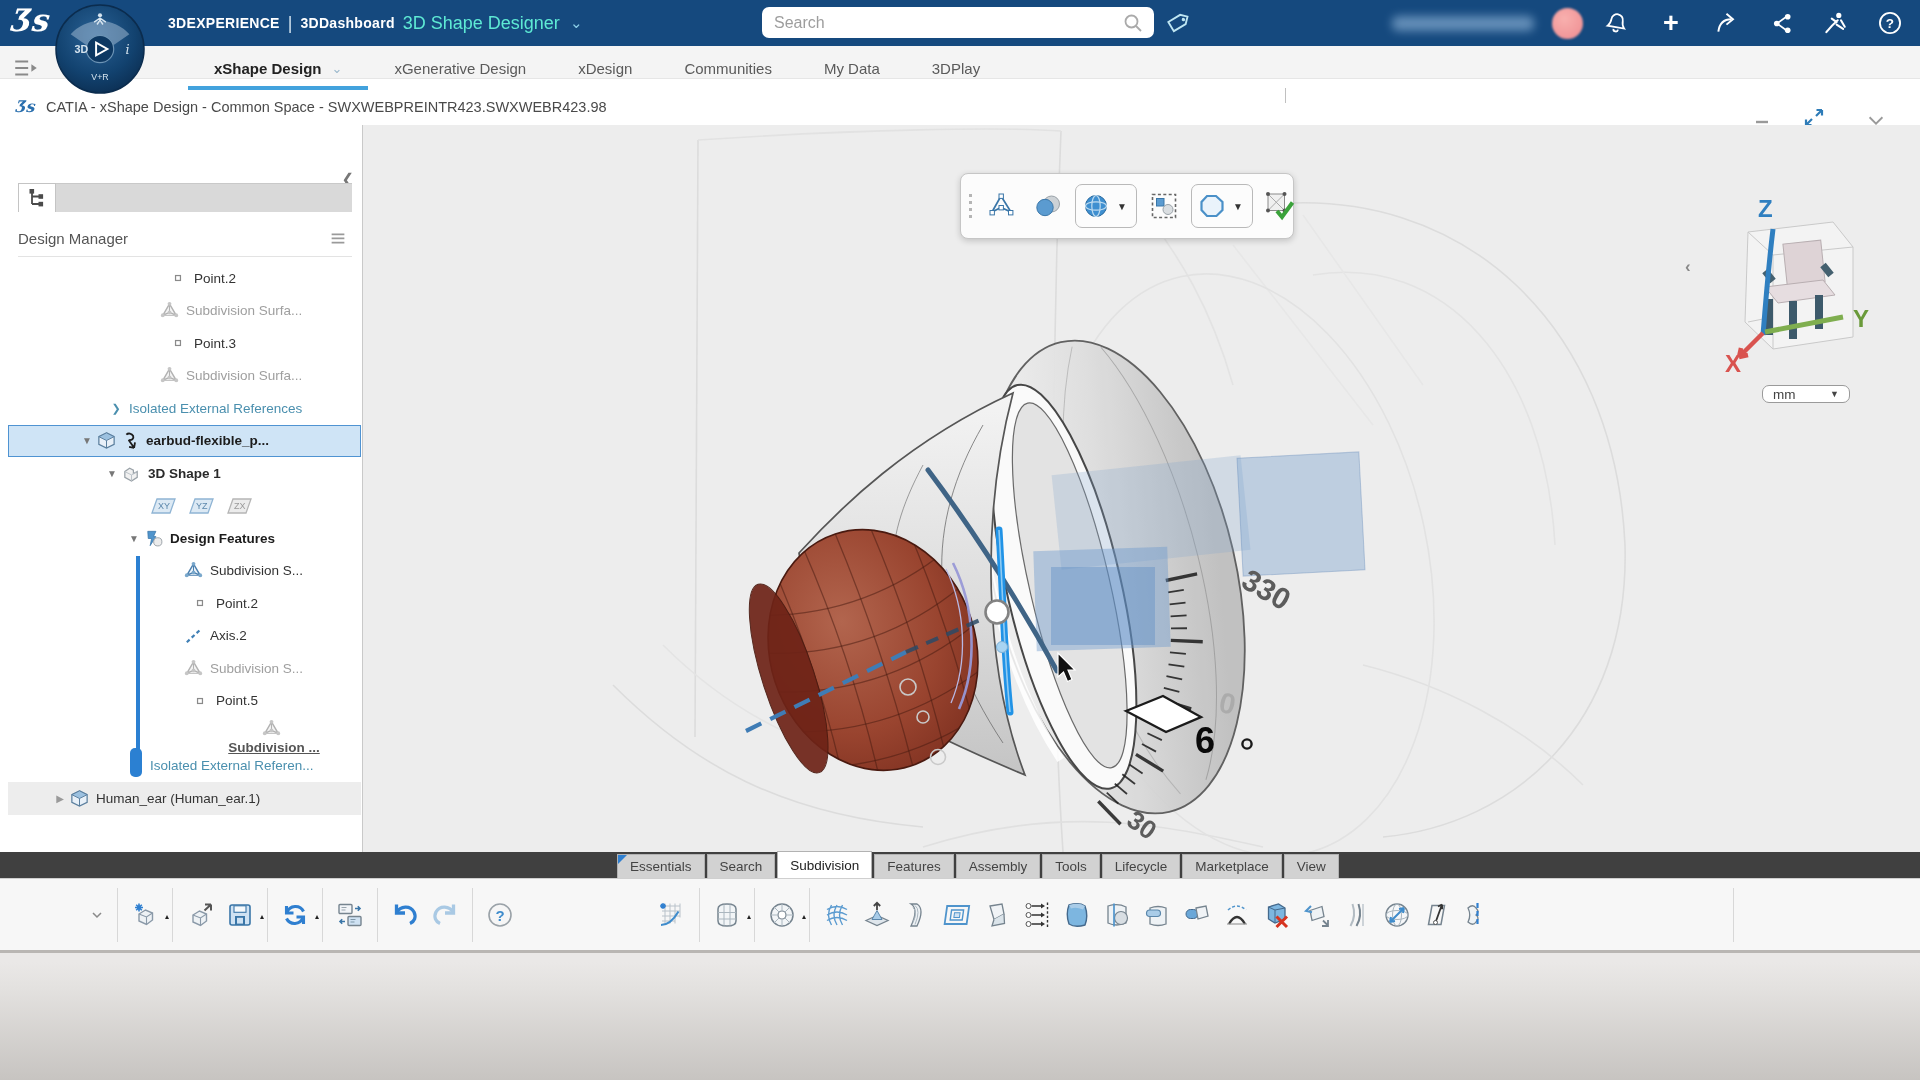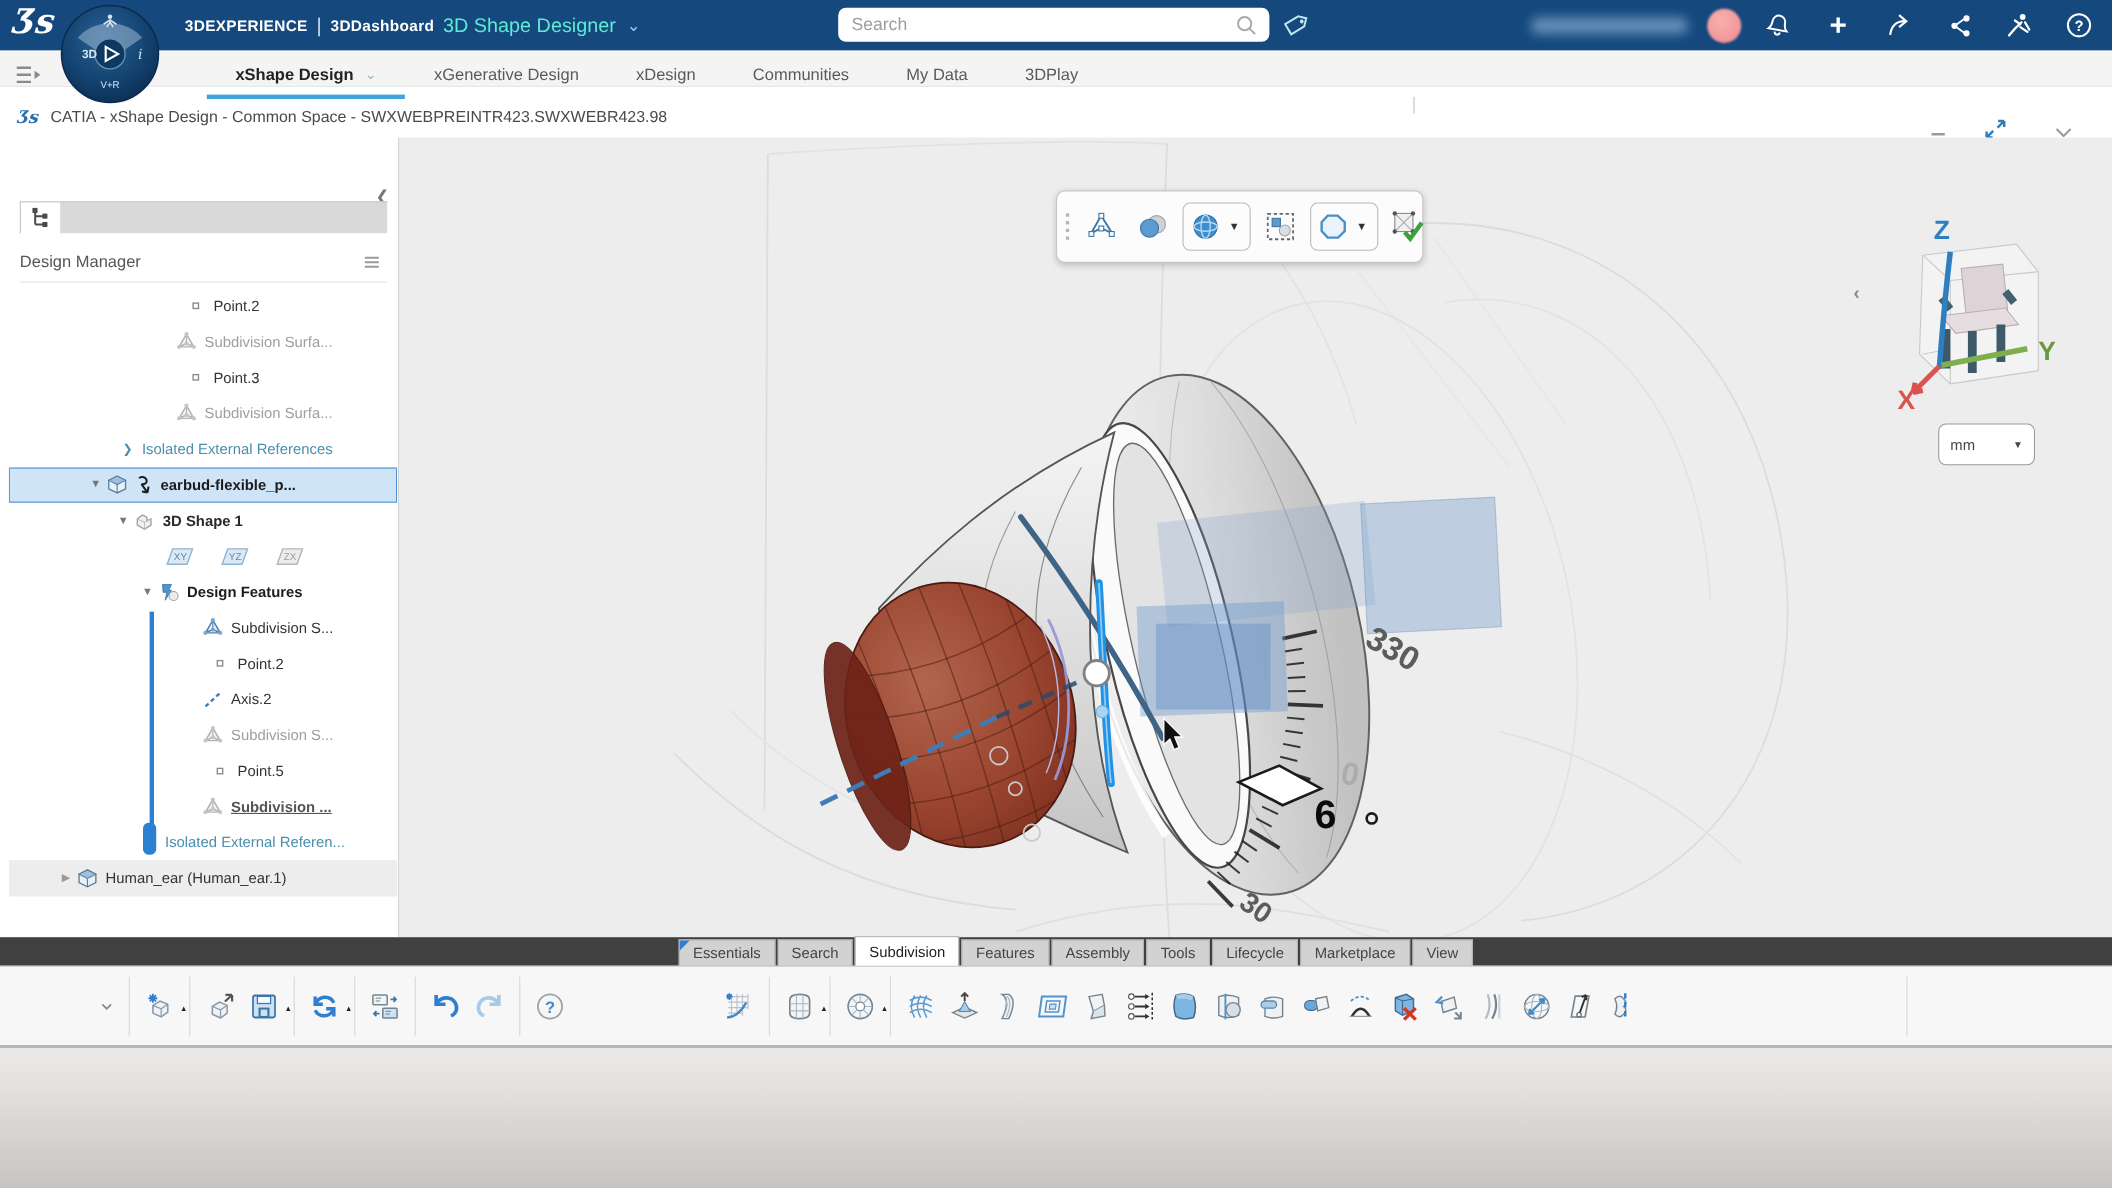--- a/index.html
+++ b/index.html
@@ -58,35 +58,35 @@
   .trow .exp.right{color:#9a9a9a;}
   .trow .ticon{width:23px;height:22px;flex:0 0 23px;display:flex;align-items:center;justify-content:center;}
   .trow .tlabel{margin-left:5px;white-space:nowrap;}
   .trow.gray .tlabel{color:#9f9f9f;}
   .trow.blue .tlabel{color:#4a8fae;}
   .trow.bold .tlabel{font-weight:bold;color:#1c1c1c;}
   .trow.semibold .tlabel{font-weight:bold;color:#2a2a2a;}
   .trow.boldu .tlabel{font-weight:bold;text-decoration:underline;color:#555;}
   .trow.selected{background:#cfe4f6;outline:1.5px solid #4f93d2;outline-offset:-1.5px;}
   .trow.rowbg{background:#ededed;}
-  .planes-row{display:flex;gap:20px;align-items:center;}
+  .planes-row{display:flex;gap:8px;align-items:center;}
   .history-line{position:absolute;left:128px;top:431px;width:3.5px;height:219px;background:#2b80d2;z-index:3;}
   .history-handle{position:absolute;left:122px;top:623px;width:12px;height:29px;border-radius:5px;background:#2b80d2;z-index:4;cursor:grab;}
   
   .viewport{position:absolute;left:363px;top:125px;width:1557px;height:727px;background:#ededed;overflow:hidden;}
   .floatbar{position:absolute;left:597px;top:48px;width:334px;height:66px;background:#fcfcfc;border:1px solid #c6c6c6;
     border-radius:8px;box-shadow:0 2px 6px rgba(0,0,0,.18);display:flex;align-items:center;padding:0 8px;box-sizing:border-box;gap:7px;}
   .fb-handle{display:flex;flex-direction:column;gap:4px;margin-right:2px;}
   .fb-handle i{width:3px;height:3px;background:#b5b5b5;display:block;}
   .fb-btn{width:40px;height:44px;display:flex;align-items:center;justify-content:center;cursor:pointer;border-radius:5px;}
   .fb-btn.boxed{border:1px solid #b9b9b9;border-radius:7px;width:62px;justify-content:flex-start;padding-left:5px;box-sizing:border-box;}
   .fb-dd{font-size:10px;color:#333;margin-left:6px;}
   .compassw{position:absolute;left:1340px;top:62px;width:175px;height:185px;}
   .view-collapse{position:absolute;left:1322px;top:132px;color:#888;font-size:17px;font-weight:bold;cursor:pointer;}
-  .units{position:absolute;left:1399px;top:260px;width:88px;height:38px;background:#fff;border:1px solid #9a9a9a;
+  .units{position:absolute;left:1399px;top:260px;width:88px;height:18px;background:#fff;border:1px solid #9a9a9a;
     border-radius:7px;display:flex;align-items:center;justify-content:space-between;padding:0 10px;box-sizing:border-box;
     font-size:13.5px;color:#444;cursor:pointer;}
   .units .dd{font-size:9px;color:#444;}
   
   .bottomtabs{position:absolute;left:0;top:852px;width:1920px;height:26px;background:#404040;}
   .btabs{position:absolute;left:617px;top:0;display:flex;align-items:flex-end;height:26px;}
   .btab{height:24px;margin-top:2px;background:#d2d2d2;border:1px solid #b2b2b2;border-bottom:none;box-sizing:border-box;
     display:flex;align-items:center;padding:0 12px;font-size:13.5px;color:#444;cursor:pointer;position:relative;white-space:nowrap;margin-right:2px;}
   .btab.active{background:#fff;height:27px;margin-top:-1px;z-index:2;color:#222;}
   .btab .corner{position:absolute;left:0;top:0;width:0;height:0;border-left:9px solid #2f7fd0;border-bottom:9px solid transparent;}
@@ -417,21 +417,21 @@
           <span class="tlabel">Subdivision S...</span>
         </div>
         <div class="trow " style="padding-left: 180px;">
           <span class="ticon">
             <svg width="18" height="18" viewBox="0 0 22 22">
               <rect x="8" y="8" width="6" height="6" fill="#fff" stroke="#8a8a8a" stroke-width="1.5"></rect>
             </svg>
           </span>
           <span class="tlabel">Point.5</span>
         </div>
-        <div class="trow boldu" style="padding-left: 174px;">
+        <div class="trow boldu" style="padding-left: 174px; flex-direction: column;">
           <span class="ticon">
             <svg width="21" height="21" viewBox="0 0 22 22">
               <path d="M4 16 L11 4 L18 16 L11 13 Z" fill="#f4f4f4" stroke="#b2b2b2" stroke-width="1.5"></path>
               <path d="M4 16 L18 16 M11 4 L11 13" stroke="#b2b2b2" stroke-width="1.1"></path>
               <circle cx="4" cy="16" r="2" fill="#c6c6c6"></circle>
               <circle cx="18" cy="16" r="2" fill="#c6c6c6"></circle>
               <circle cx="11" cy="4" r="2" fill="#c6c6c6"></circle>
               <circle cx="11" cy="13" r="2" fill="#c6c6c6"></circle>
             </svg>
           </span>

